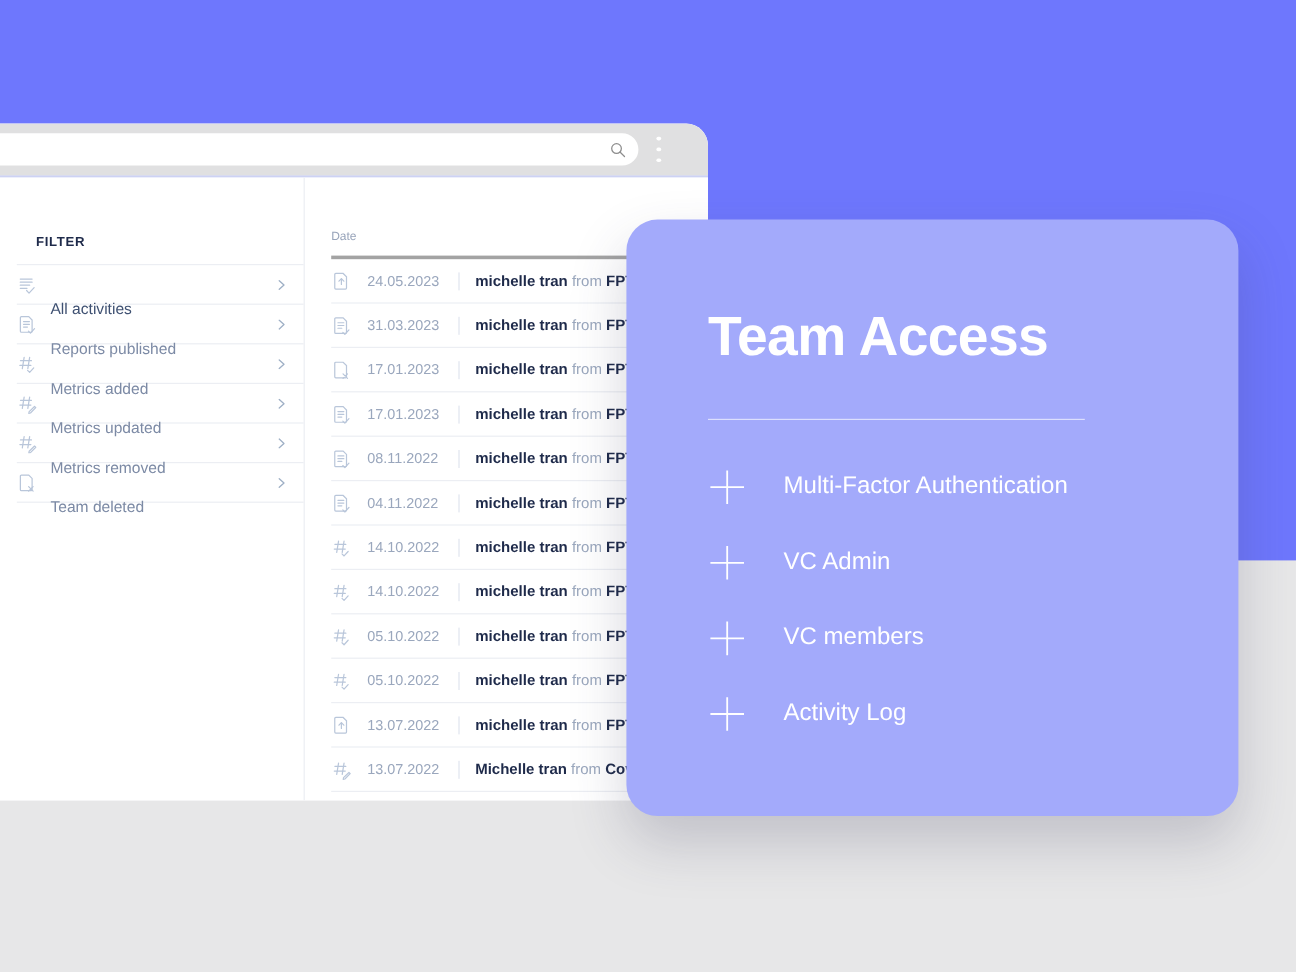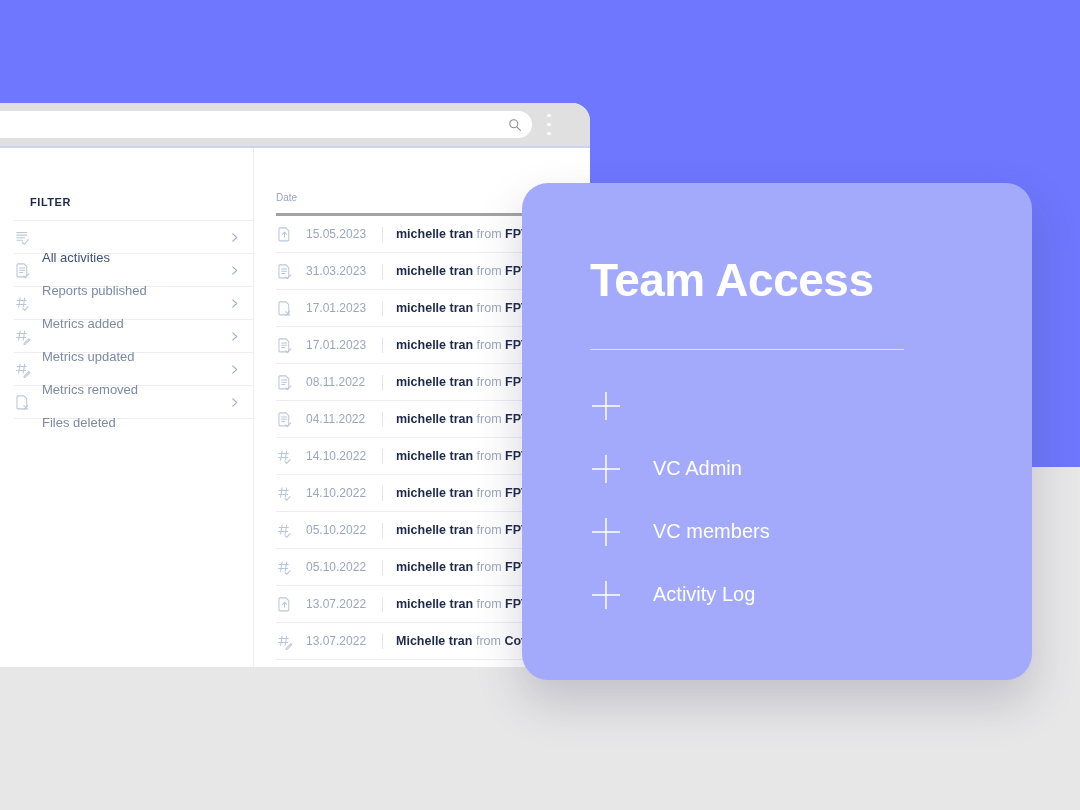--- a/index.html
+++ b/index.html
@@ -239,40 +239,40 @@
               <path d="M3 1 L7.4 5 L3 9" fill="none" stroke="#9fb0c6" stroke-width="1.25" stroke-linecap="round" stroke-linejoin="round"></path>
             </svg>
           </div>
           <div class="filter-item">
             <span class="ic">
               <svg viewBox="0 0 20 20" width="17" height="17" style="display: block;">
                 <path d="M4.5 2.2 h7.2 l3.3 3.3 v11 a1 1 0 0 1 -1 1 h-9.5 a1 1 0 0 1 -1 -1 v-13.3 a1 1 0 0 1 1 -1 z" fill="none" stroke="#b9c6da" stroke-width="1.2"></path>
                 <path d="M11.6 13.6 L16 18 M16 13.6 L11.6 18" stroke="#b9c6da" stroke-width="1.2" stroke-linecap="round"></path>
               </svg>
             </span>
-            <span class="filter-label">Files deleted</span>
+            <span class="filter-label">Team deleted</span>
             <svg viewBox="0 0 10 10" class="chev">
               <path d="M3 1 L7.4 5 L3 9" fill="none" stroke="#9fb0c6" stroke-width="1.25" stroke-linecap="round" stroke-linejoin="round"></path>
             </svg>
           </div>
         </div>
     </div>
 
     <div id="activity-panel">
       <div id="col-header">Date</div>
       <div id="activity-rows">
           <div class="act-row">
             <span class="ic">
               <svg viewBox="0 0 20 20" width="17" height="17" style="display: block;">
                 <path d="M4.5 2.2 h7.2 l3.3 3.3 v11 a1 1 0 0 1 -1 1 h-9.5 a1 1 0 0 1 -1 -1 v-13.3 a1 1 0 0 1 1 -1 z" fill="none" stroke="#b9c6da" stroke-width="1.2"></path>
                 <line x1="10" y1="13" x2="10" y2="7.6" stroke="#b9c6da" stroke-width="1.2" stroke-linecap="round"></line>
                 <path d="M7.6 9.8 L10 7.3 L12.4 9.8" fill="none" stroke="#b9c6da" stroke-width="1.2" stroke-linecap="round" stroke-linejoin="round"></path>
               </svg>
             </span>
-            <span class="act-date">15.05.2023</span>
+            <span class="act-date">24.05.2023</span>
             <span class="act-sep"></span>
             <span class="act-text"><span class="who">michelle tran</span> <span class="from">from</span> <span class="org">FPT</span> <span class="tail">h</span></span>
           </div>
           <div class="act-row">
             <span class="ic">
               <svg viewBox="0 0 20 20" width="17" height="17" style="display: block;">
                 <path d="M4.5 2.2 h7.2 l3.3 3.3 v11 a1 1 0 0 1 -1 1 h-9.5 a1 1 0 0 1 -1 -1 v-13.3 a1 1 0 0 1 1 -1 z" fill="none" stroke="#b9c6da" stroke-width="1.2"></path>
                 <line x1="6.6" y1="7" x2="12.4" y2="7" stroke="#b9c6da" stroke-width="1.2" stroke-linecap="round"></line>
                 <line x1="6.6" y1="9.7" x2="12.4" y2="9.7" stroke="#b9c6da" stroke-width="1.2" stroke-linecap="round"></line>
                 <line x1="6.6" y1="12.4" x2="10.4" y2="12.4" stroke="#b9c6da" stroke-width="1.2" stroke-linecap="round"></line>
@@ -410,20 +410,21 @@
 </div>
 
 <div id="team-card">
   <div id="team-title">Team Access</div>
   <div id="team-divider"></div>
   <div id="team-items">
       <div class="team-item">
         <svg viewBox="0 0 32 32" class="plus-icon">
           <path d="M16 2 V30 M2 16 H30" stroke="#ffffff" stroke-width="1.5" stroke-linecap="butt"></path>
         </svg>
+        <span class="team-label">Multi-Factor Authentication</span>
       </div>
       <div class="team-item">
         <svg viewBox="0 0 32 32" class="plus-icon">
           <path d="M16 2 V30 M2 16 H30" stroke="#ffffff" stroke-width="1.5" stroke-linecap="butt"></path>
         </svg>
         <span class="team-label">VC Admin</span>
       </div>
       <div class="team-item">
         <svg viewBox="0 0 32 32" class="plus-icon">
           <path d="M16 2 V30 M2 16 H30" stroke="#ffffff" stroke-width="1.5" stroke-linecap="butt"></path>

